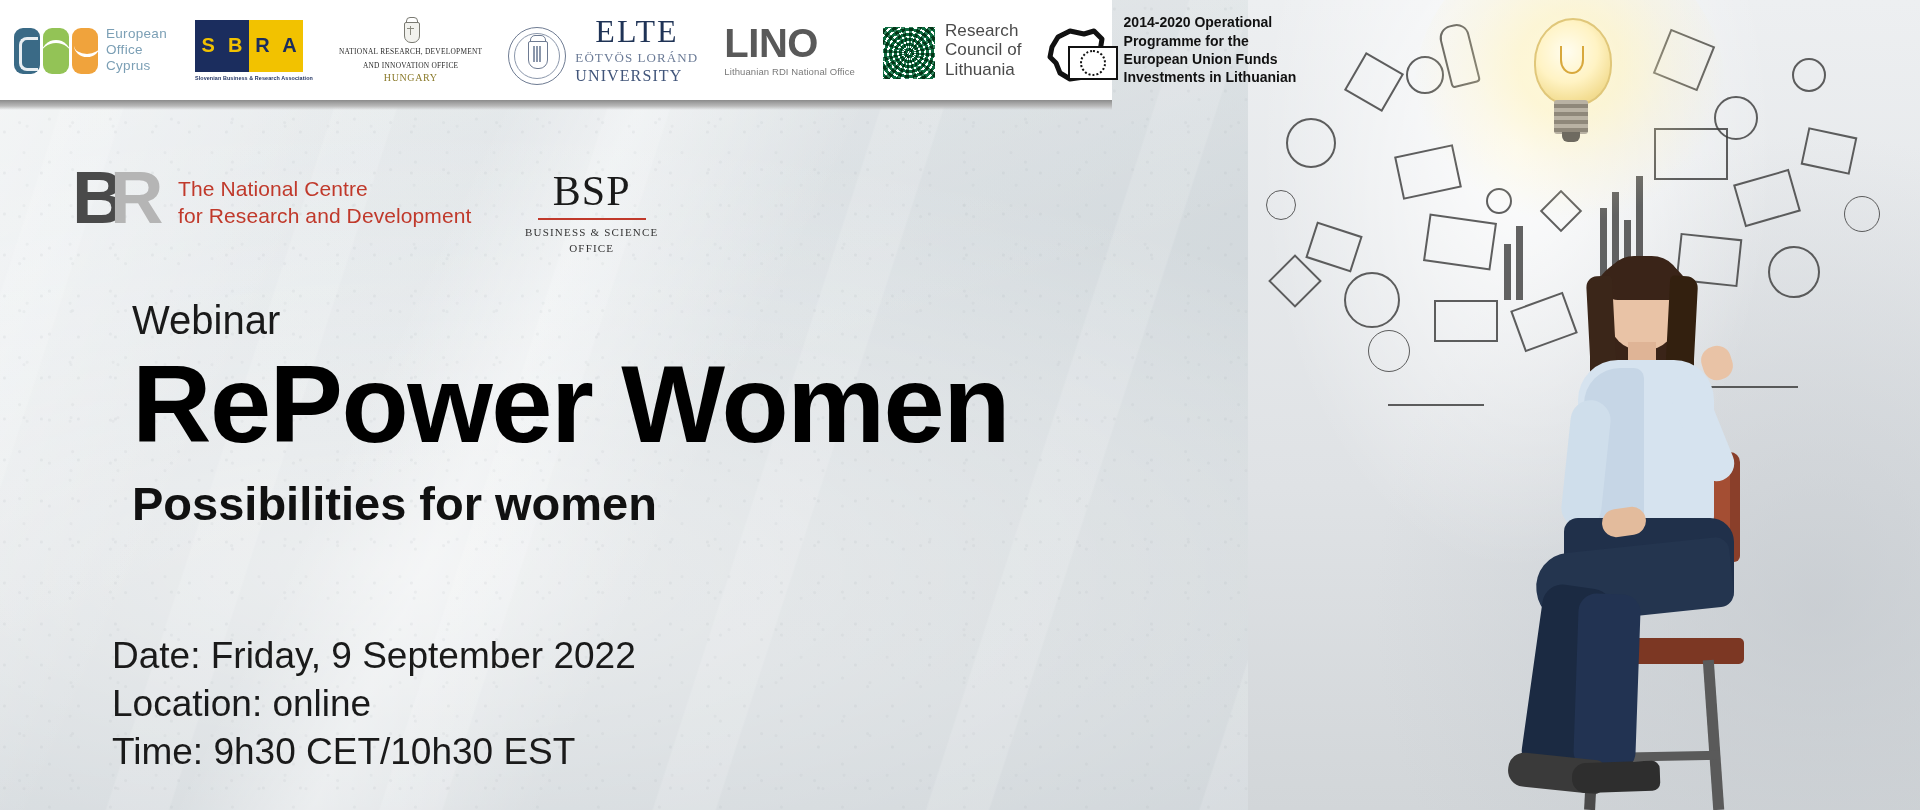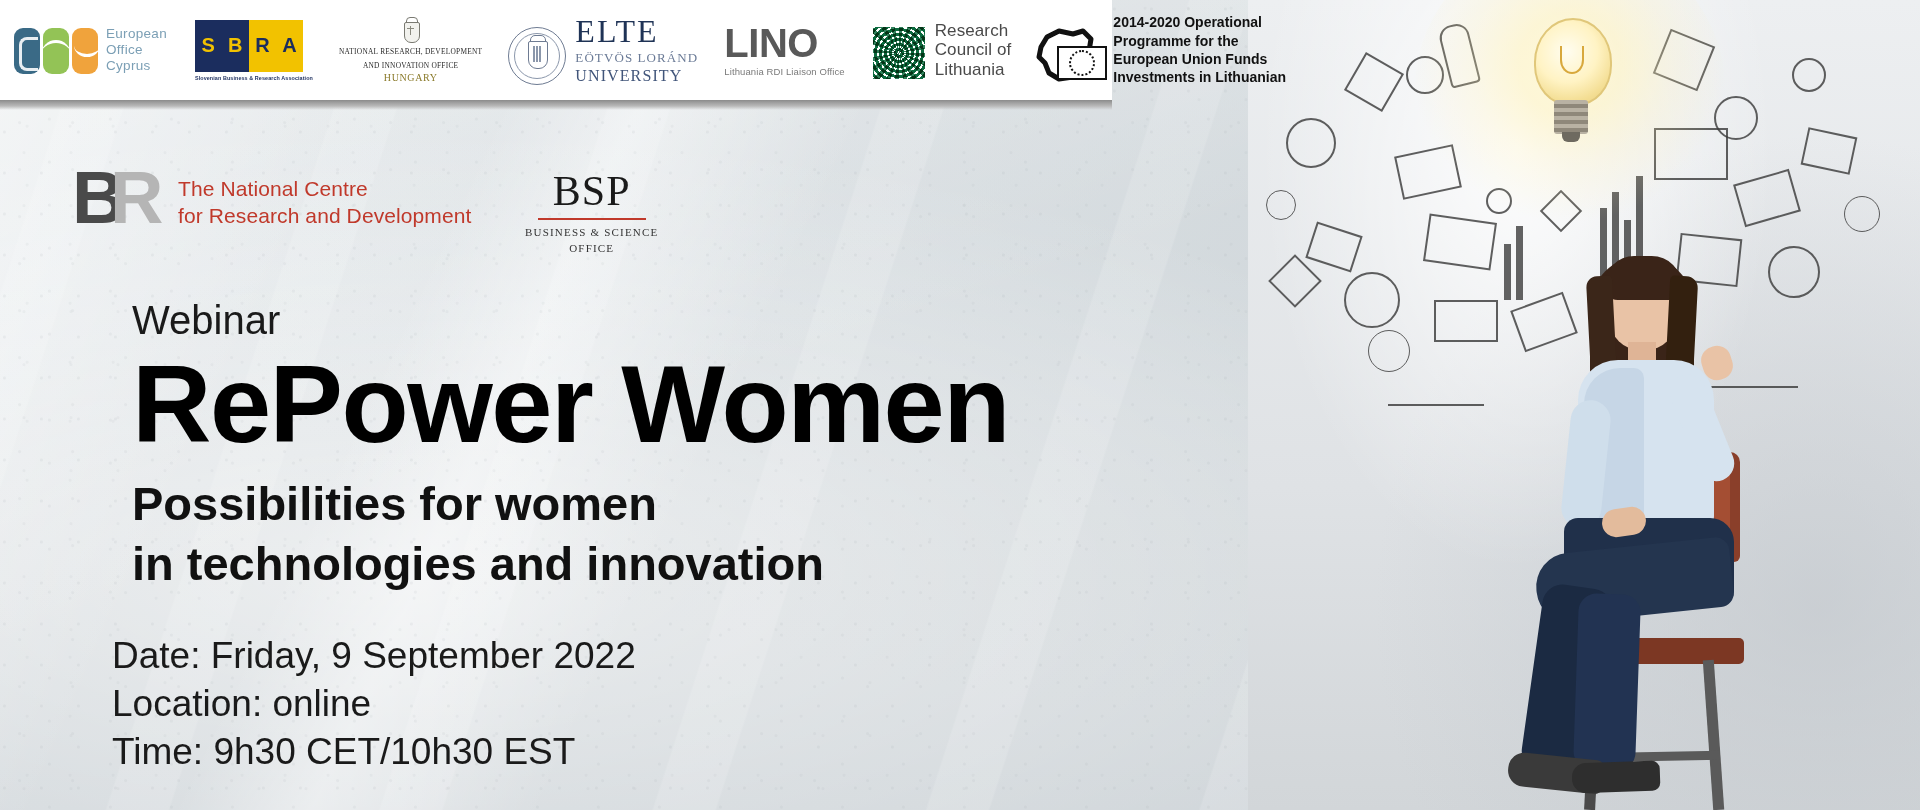--- a/index.html
+++ b/index.html
@@ -84,21 +84,21 @@
   .nkfih-t2{font-family:"Liberation Serif",serif;font-size:10px;color:#8a7a2a;letter-spacing:.6px;margin-top:2px;}
 
   
   #logo-elte{margin-left:26px;}
   .elte-seal{width:56px;height:56px;border:1.6px solid #6e7b92;border-radius:50%;position:relative;}
   .elte-seal::before{content:"";position:absolute;left:5px;top:5px;right:5px;bottom:5px;border:1.2px solid #8b97ab;border-radius:50%;}
   .elte-seal-shield{position:absolute;left:19px;top:13px;width:18px;height:26px;background:#fff;border:1.2px solid #6e7b92;border-radius:2px 2px 9px 9px;}
   .elte-seal-shield::after{content:"";position:absolute;left:4px;top:4px;width:9px;height:16px;background:repeating-linear-gradient(90deg,#8b97ab 0 1.5px,#fff 1.5px 3px);}
   .elte-seal-crown{position:absolute;left:21px;top:7px;width:14px;height:7px;border:1.2px solid #6e7b92;border-radius:5px 5px 0 0;background:#fff;}
   .elte-text{margin-left:9px;}
-  .elte-name{font-family:"Liberation Serif",serif;font-size:32px;color:#1f3356;letter-spacing:2px;line-height:1;}
+  .elte-name{font-family:"Liberation Serif",serif;font-size:32px;color:#1f3356;letter-spacing:2px;line-height:1;margin-left:20px;}
   .elte-sub1{font-family:"Liberation Serif",serif;font-size:13px;color:#6a7a96;letter-spacing:1.1px;margin-top:3px;}
   .elte-sub2{font-family:"Liberation Serif",serif;font-size:16px;color:#41557a;letter-spacing:1.1px;margin-top:1px;}
 
   
   #logo-lino{margin-left:26px;flex-direction:column;align-items:flex-start;}
   .lino-name{font-size:40px;font-weight:bold;color:#595959;letter-spacing:-0.5px;line-height:0.95;}
   .lino-sub{font-size:9.5px;color:#7a7a7a;margin-top:4px;letter-spacing:.1px;}
 
   
   #logo-rcl{margin-left:28px;}
@@ -334,21 +334,21 @@
       </div>
       <div class="elte-text">
         <div class="elte-name">ELTE</div>
         <div class="elte-sub1">EÖTVÖS LORÁND</div>
         <div class="elte-sub2">UNIVERSITY</div>
       </div>
     </div>
 
     <div class="logo" id="logo-lino">
       <div class="lino-name">LINO</div>
-      <div class="lino-sub">Lithuania RDI Liaison Office</div>
+      <div class="lino-sub">Lithuanian RDI National Office</div>
     </div>
 
     <div class="logo" id="logo-rcl">
       <div class="rcl-mark"></div>
       <div class="rcl-text">
         <div>Research</div>
         <div>Council of</div>
         <div>Lithuania</div>
       </div>
     </div>
@@ -388,21 +388,20 @@
     <div class="bsp-rule"></div>
     <div class="bsp-sub">BUSINESS &amp; SCIENCE</div>
     <div class="bsp-sub">OFFICE</div>
   </div>
 
   <div id="headline">
     <div id="kicker">Webinar</div>
     <div id="title">RePower Women</div>
     <div id="subtitle">
       <div>Possibilities for women</div>
-      <div>in technologies and innovation</div>
     </div>
   </div>
 
   <div id="details">
     <div>Date: Friday, 9 September 2022</div>
     <div>Location: online</div>
     <div>Time: 9h30 CET/10h30 EST</div>
   </div>
 
 </div>

